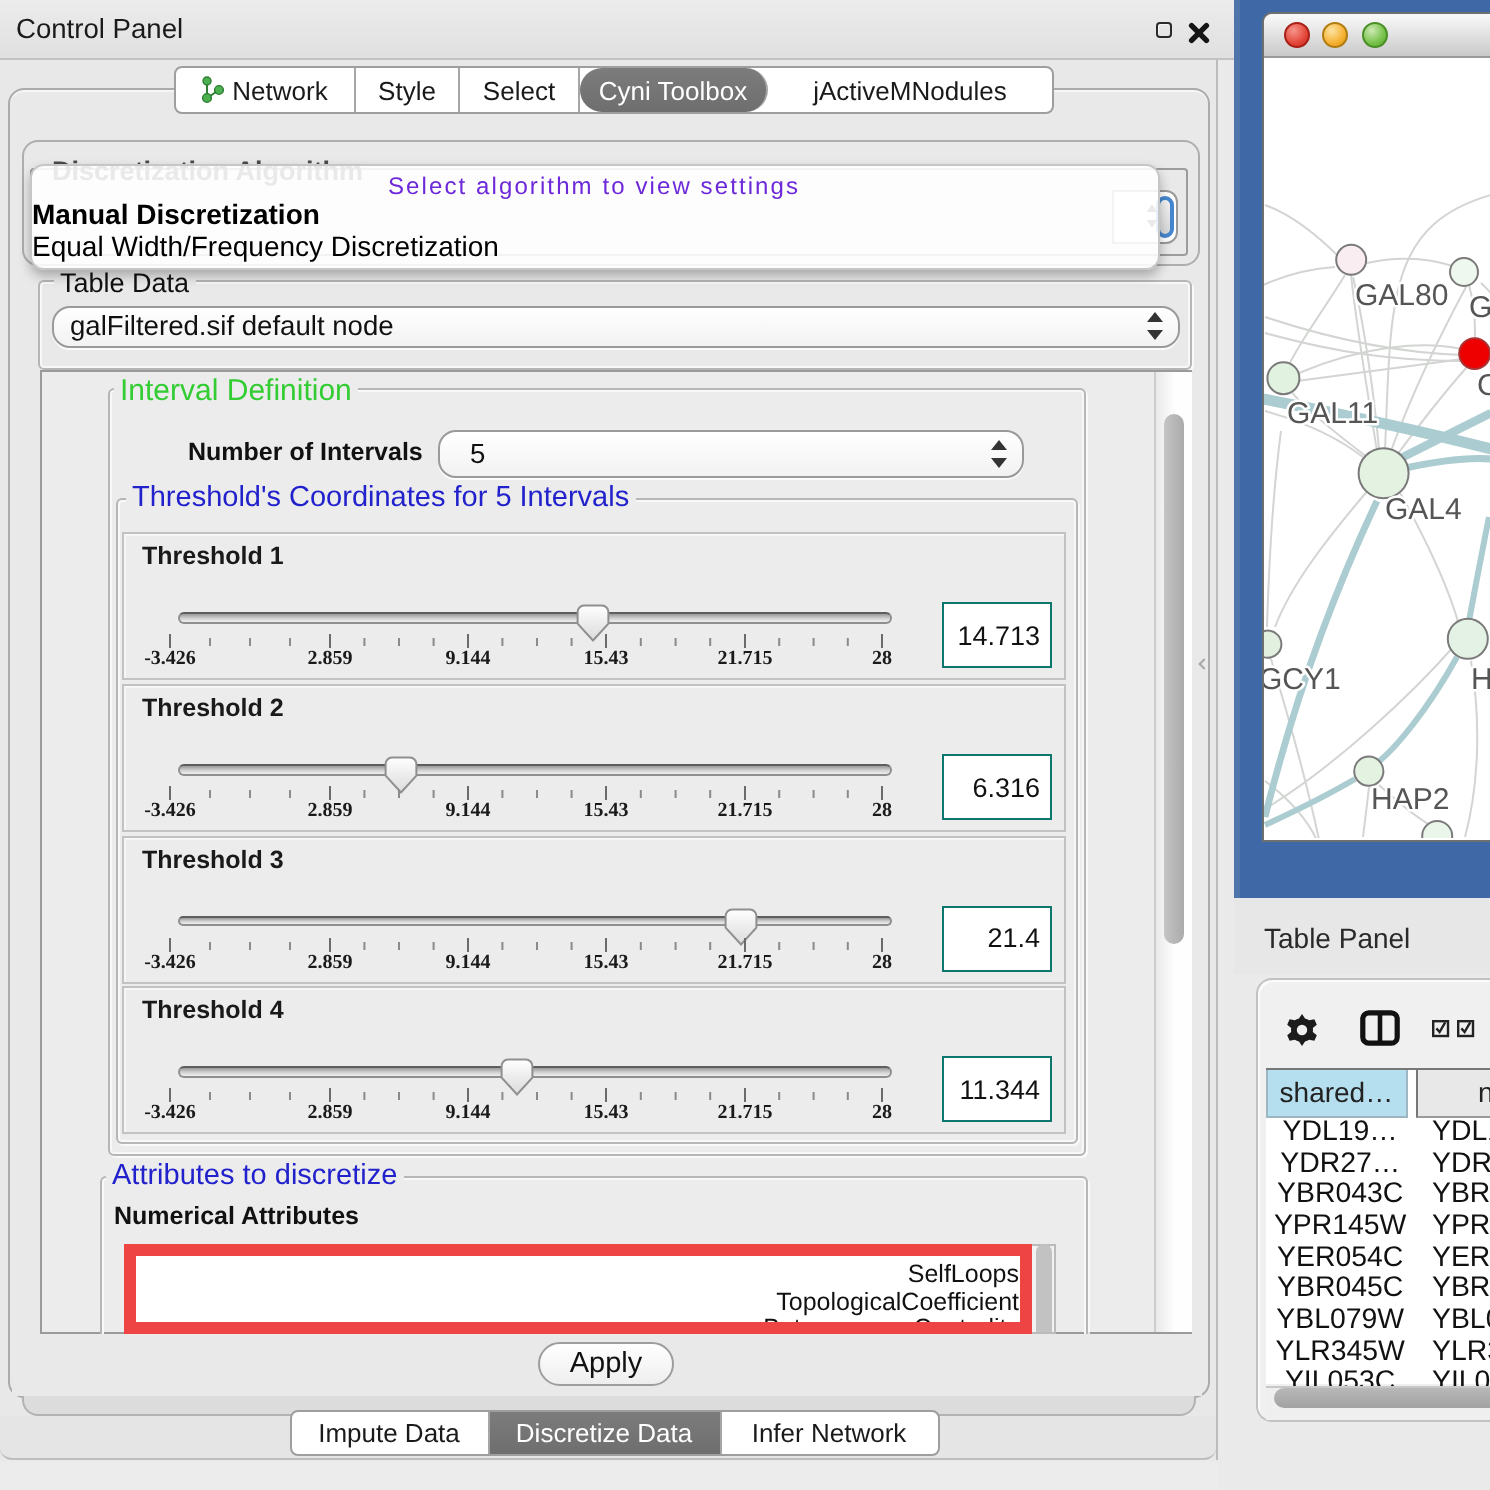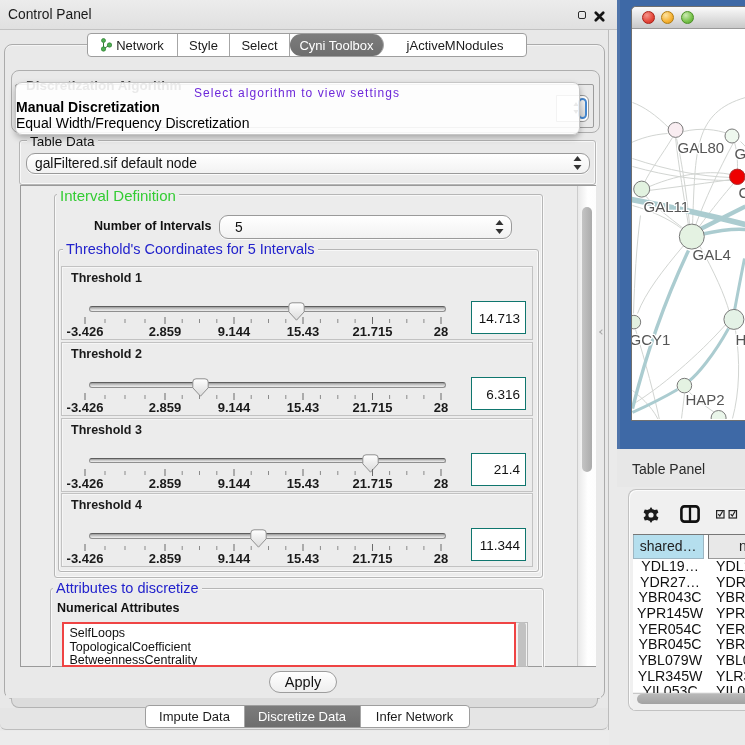--- a/index.html
+++ b/index.html
@@ -12,21 +12,21 @@
   .combo .ctext{position:absolute;left:8px;top:50%;transform:translateY(-50%);font-size:13.8px;color:#111;}
   .stepper{position:absolute;right:7px;top:50%;transform:translateY(-50%);width:9px;height:14px;}
   .tbox{position:absolute;background:#ececec;border:1px solid #c2c2c2;box-shadow:inset 1px 1px 0 #f6f6f6;}
   .thr-title{position:absolute;left:9px;top:4px;font-size:12.5px;font-weight:bold;color:#1a1a1a;}
   .track{position:absolute;left:27px;top:39px;width:357px;height:5.5px;border-radius:3px;background:linear-gradient(#9a9a9a,#d2d2d2 55%,#efefef);border:1px solid #8f8f8f;border-top-color:#5e5e5e;box-sizing:border-box;}
   .thumb{position:absolute;top:35px;width:17px;height:19px;}
   .vbox{position:absolute;left:409px;top:34px;width:55px;height:33px;background:#fff;border:1px solid #0f766e;box-sizing:border-box;}
   .vbox span{position:absolute;right:5px;top:50%;transform:translateY(-50%);font-size:13.5px;color:#111;}
   .ticks{position:absolute;left:0;top:50px;width:100%;height:10px;}
   .tlabels{position:absolute;left:0;top:57px;width:100%;height:12px;}
-  .tlabels span{position:absolute;font-size:13px;font-weight:bold;color:#1a1a1a;transform:translateX(-50%);}
+  .tlabels span{position:absolute;font-size:10px;font-weight:bold;color:#1a1a1a;transform:translateX(-50%);font-family:Liberation Serif, serif;}
   .seg{position:absolute;display:flex;background:#fff;border:1px solid #9e9e9e;border-radius:4px;overflow:hidden;}
   .seg div{font-size:13px;color:#1a1a1a;display:flex;align-items:center;justify-content:center;border-right:1px solid #a6a6a6;}
   .seg div:last-child{border-right:none;}
   .seg .sel{background:linear-gradient(#7c7c7c,#6e6e6e);color:#fff;}
 </style>
 </head>
 <body>
 <div id="app">
 
   <div class="abs" style="left:0;top:0;width:608px;height:730px;background:#e8e8e8;border-right:1px solid #bcbcbc;"></div>
@@ -279,21 +279,21 @@
         <span style="left:379px;">28</span>
       </div>
     <div class="vbox">
         <span>11.344</span>
       </div>
   </div>
 
   <div class="abs etched" style="left:50px;top:588px;width:492px;height:79.5px;"></div>
   <div class="gtitle" style="left:53px;top:581px;background:#ececec;color:#2222cc;font-size:14.5px;line-height:14.5px;">Attributes to discretize</div>
   <div class="abs" style="left:57px;top:601px;font-size:12.5px;font-weight:bold;color:#111;">Numerical Attributes</div>
-  <div class="abs" style="left:61.5px;top:621.5px;width:454px;height:45px;background:#fff;border:2px solid #ef4444;box-sizing:border-box;overflow:hidden;">
+  <div class="abs" style="left:61.5px;top:621.5px;width:454px;height:45px;background:#fff;border:6px solid #ef4444;box-sizing:border-box;overflow:hidden;text-align:right;">
     <div style="font-size:12.5px;color:#111;padding-left:6px;line-height:13.6px;padding-top:3.5px;">SelfLoops<br>TopologicalCoefficient<br>BetweennessCentrality</div>
   </div>
   <div class="abs" style="left:515.5px;top:621.5px;width:12px;height:45px;background:#f2f2f2;border:1px solid #bbb;border-left:none;box-sizing:border-box;"></div>
   <div class="abs" style="left:517.5px;top:622px;width:8px;height:44px;background:#c2c2c2;border-radius:4px 4px 0 0;"></div>
 
   <div class="abs" style="left:6px;top:666.5px;width:595px;height:31px;background:#e9e9e9;"></div>
 
   <div class="abs" style="left:269px;top:671px;width:68px;height:22px;background:linear-gradient(#ffffff,#eeeeee);border:1px solid #9d9d9d;border-radius:11px;box-sizing:border-box;text-align:center;font-size:14.5px;color:#111;line-height:20px;">Apply</div>
 
   <div class="abs" style="left:11px;top:697.5px;width:587px;height:10px;background:#dcdcdc;border:1px solid #b3b3b3;border-top:none;border-radius:0 0 8px 8px;box-sizing:border-box;"></div>

